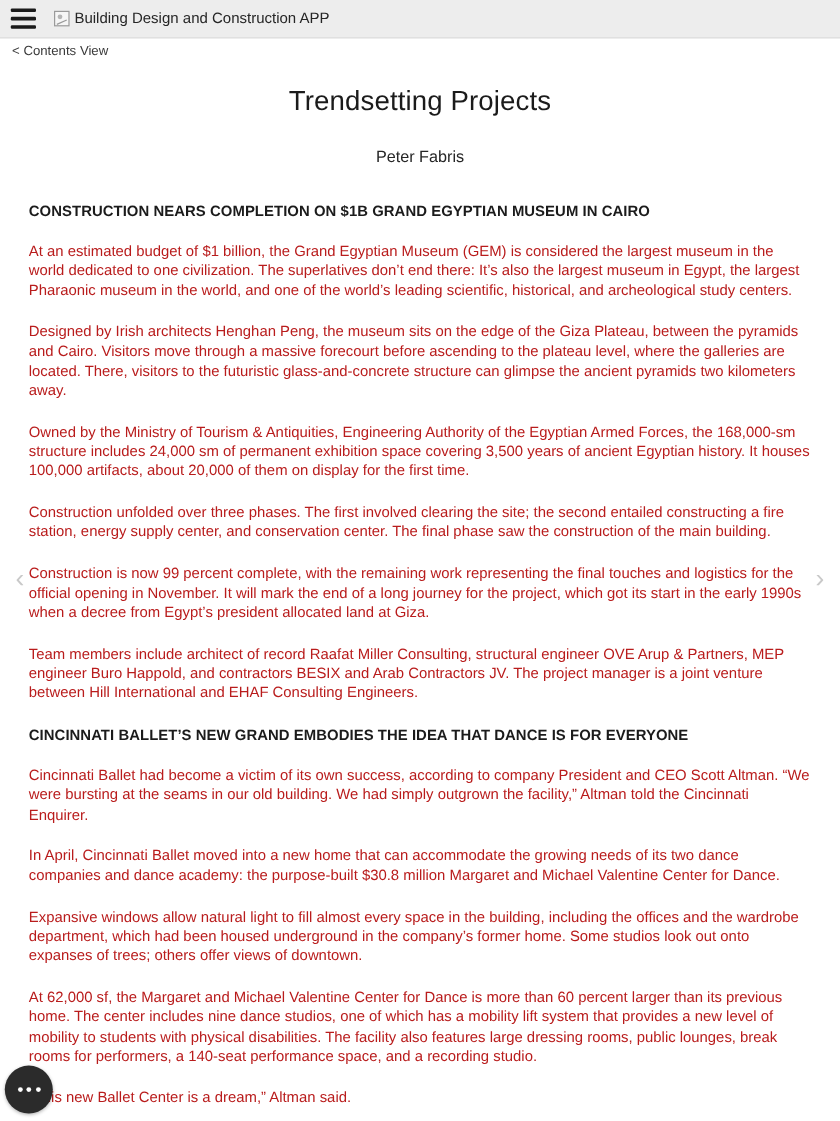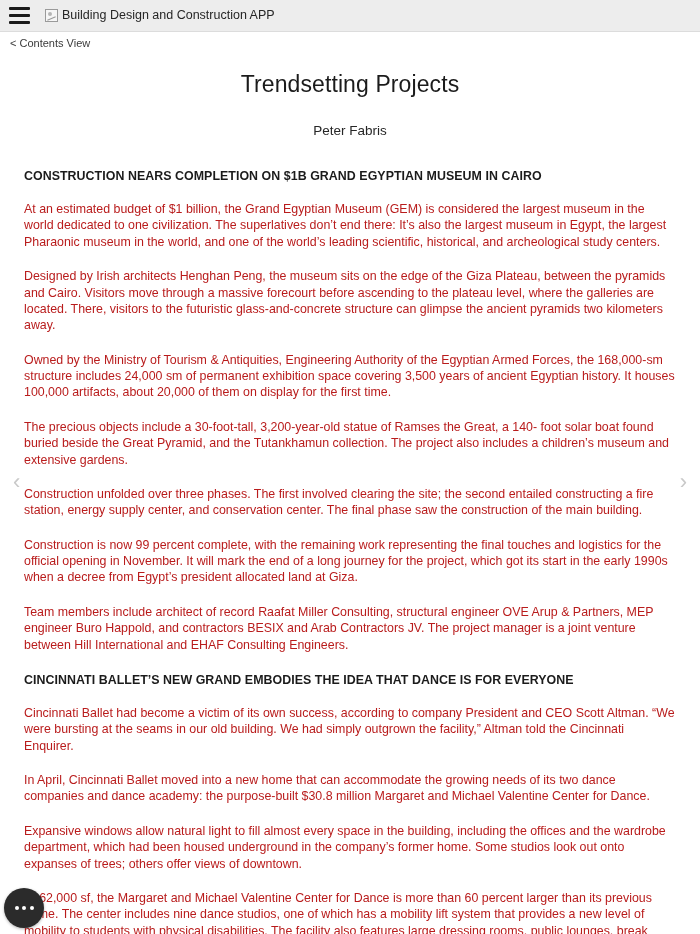--- a/index.html
+++ b/index.html
@@ -194,21 +194,20 @@
   <a class="contents-link" href="#">&lt; Contents View</a>
 
   <div class="article">
     <h1 class="title">Trendsetting Projects</h1>
     <p class="byline">Peter Fabris</p>
 
     <h2 class="subhead">CONSTRUCTION NEARS COMPLETION ON $1B GRAND EGYPTIAN MUSEUM IN CAIRO</h2>
     <p class="para">At an estimated budget of $1 billion, the Grand Egyptian Museum (GEM) is considered the largest museum in the world dedicated to one civilization. The superlatives don’t end there: It’s also the largest museum in Egypt, the largest Pharaonic museum in the world, and one of the world’s leading scientific, historical, and archeological study centers.</p>
     <p class="para">Designed by Irish architects Henghan Peng, the museum sits on the edge of the Giza Plateau, between the pyramids and Cairo. Visitors move through a massive forecourt before ascending to the plateau level, where the galleries are located. There, visitors to the futuristic glass-and-concrete structure can glimpse the ancient pyramids two kilometers away.</p>
     <p class="para">Owned by the Ministry of Tourism &amp; Antiquities, Engineering Authority of the Egyptian Armed Forces, the 168,000-sm structure includes 24,000 sm of permanent exhibition space covering 3,500 years of ancient Egyptian history. It houses 100,000 artifacts, about 20,000 of them on display for the first time.</p>
-    <p class="para">The precious objects include a 30-foot-tall, 3,200-year-old statue of Ramses the Great, a 140- foot solar boat found buried beside the Great Pyramid, and the Tutankhamun collection. The project also includes a children’s museum and extensive gardens.</p>
     <p class="para">Construction unfolded over three phases. The first involved clearing the site; the second entailed constructing a fire station, energy supply center, and conservation center. The final phase saw the construction of the main building.</p>
     <p class="para">Construction is now 99 percent complete, with the remaining work representing the final touches and logistics for the official opening in November. It will mark the end of a long journey for the project, which got its start in the early 1990s when a decree from Egypt’s president allocated land at Giza.</p>
     <p class="para">Team members include architect of record Raafat Miller Consulting, structural engineer OVE Arup &amp; Partners, MEP engineer Buro Happold, and contractors BESIX and Arab Contractors JV. The project manager is a joint venture between Hill International and EHAF Consulting Engineers.</p>
 
     <h2 class="subhead">CINCINNATI BALLET’S NEW GRAND EMBODIES THE IDEA THAT DANCE IS FOR EVERYONE</h2>
     <p class="para">Cincinnati Ballet had become a victim of its own success, according to company President and CEO Scott Altman. “We were bursting at the seams in our old building. We had simply outgrown the facility,” Altman told the Cincinnati Enquirer.</p>
     <p class="para">In April, Cincinnati Ballet moved into a new home that can accommodate the growing needs of its two dance companies and dance academy: the purpose-built $30.8 million Margaret and Michael Valentine Center for Dance.</p>
     <p class="para">Expansive windows allow natural light to fill almost every space in the building, including the offices and the wardrobe department, which had been housed underground in the company’s former home. Some studios look out onto expanses of trees; others offer views of downtown.</p>
     <p class="para">At 62,000 sf, the Margaret and Michael Valentine Center for Dance is more than 60 percent larger than its previous home. The center includes nine dance studios, one of which has a mobility lift system that provides a new level of mobility to students with physical disabilities. The facility also features large dressing rooms, public lounges, break rooms for performers, a 140-seat performance space, and a recording studio.</p>
     <p class="para">“This new Ballet Center is a dream,” Altman said.</p>

